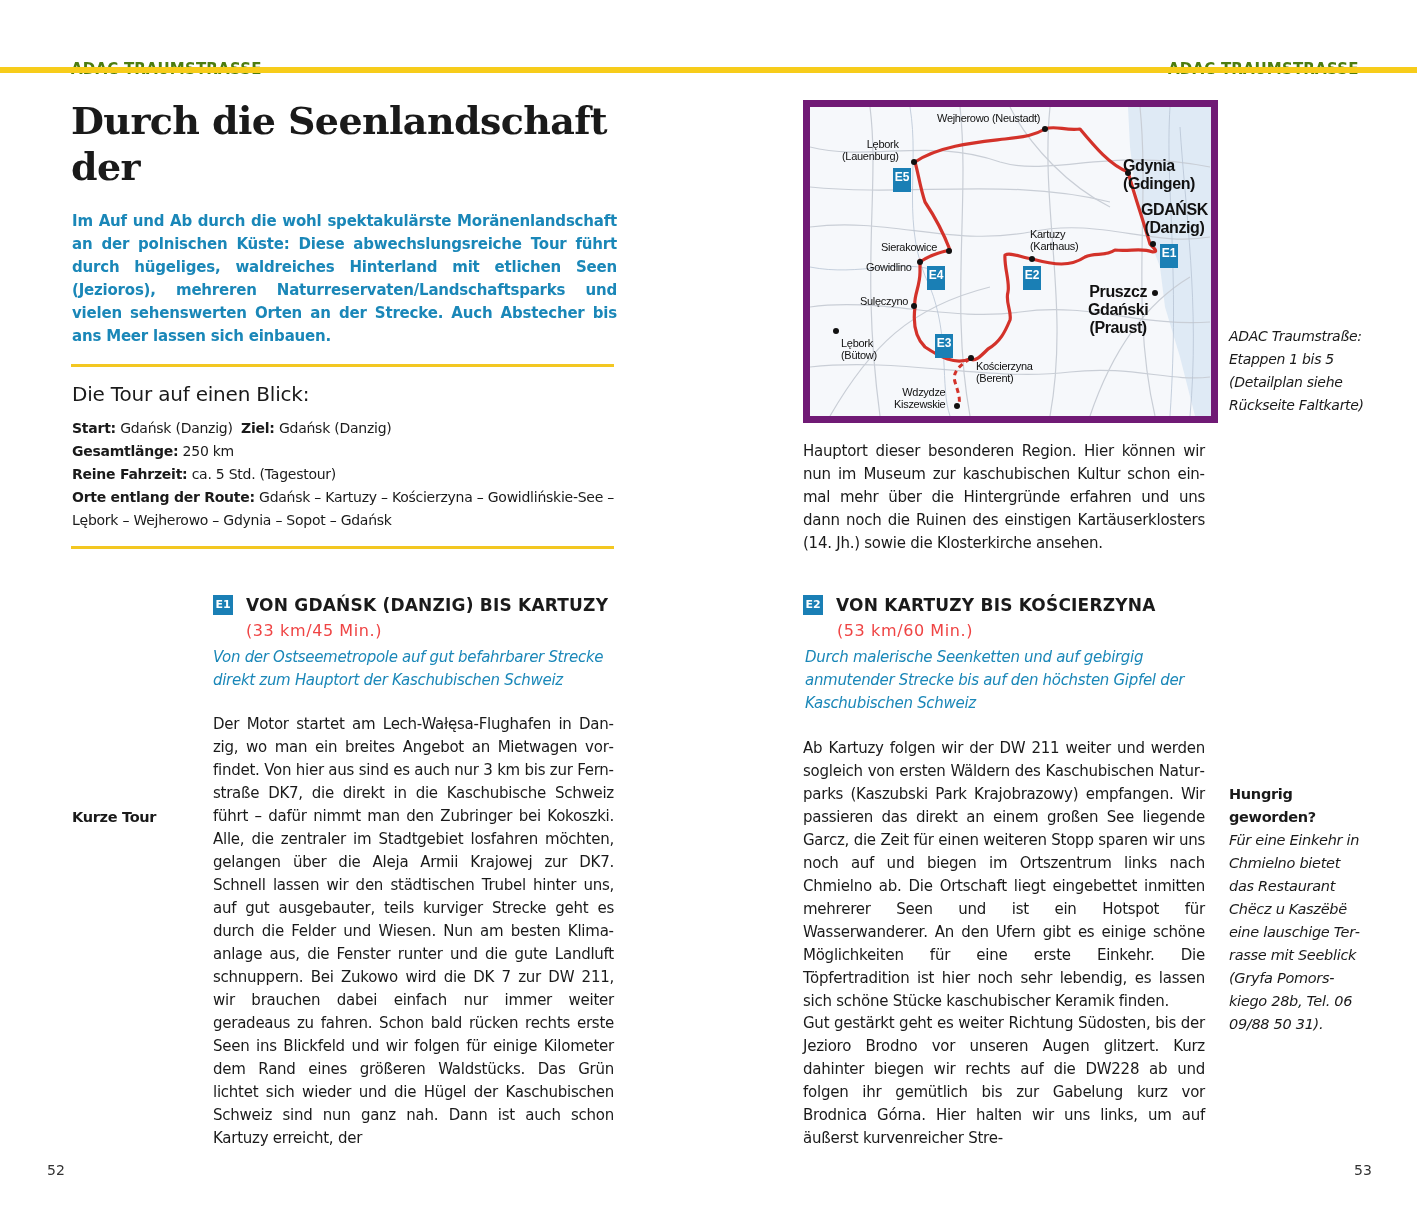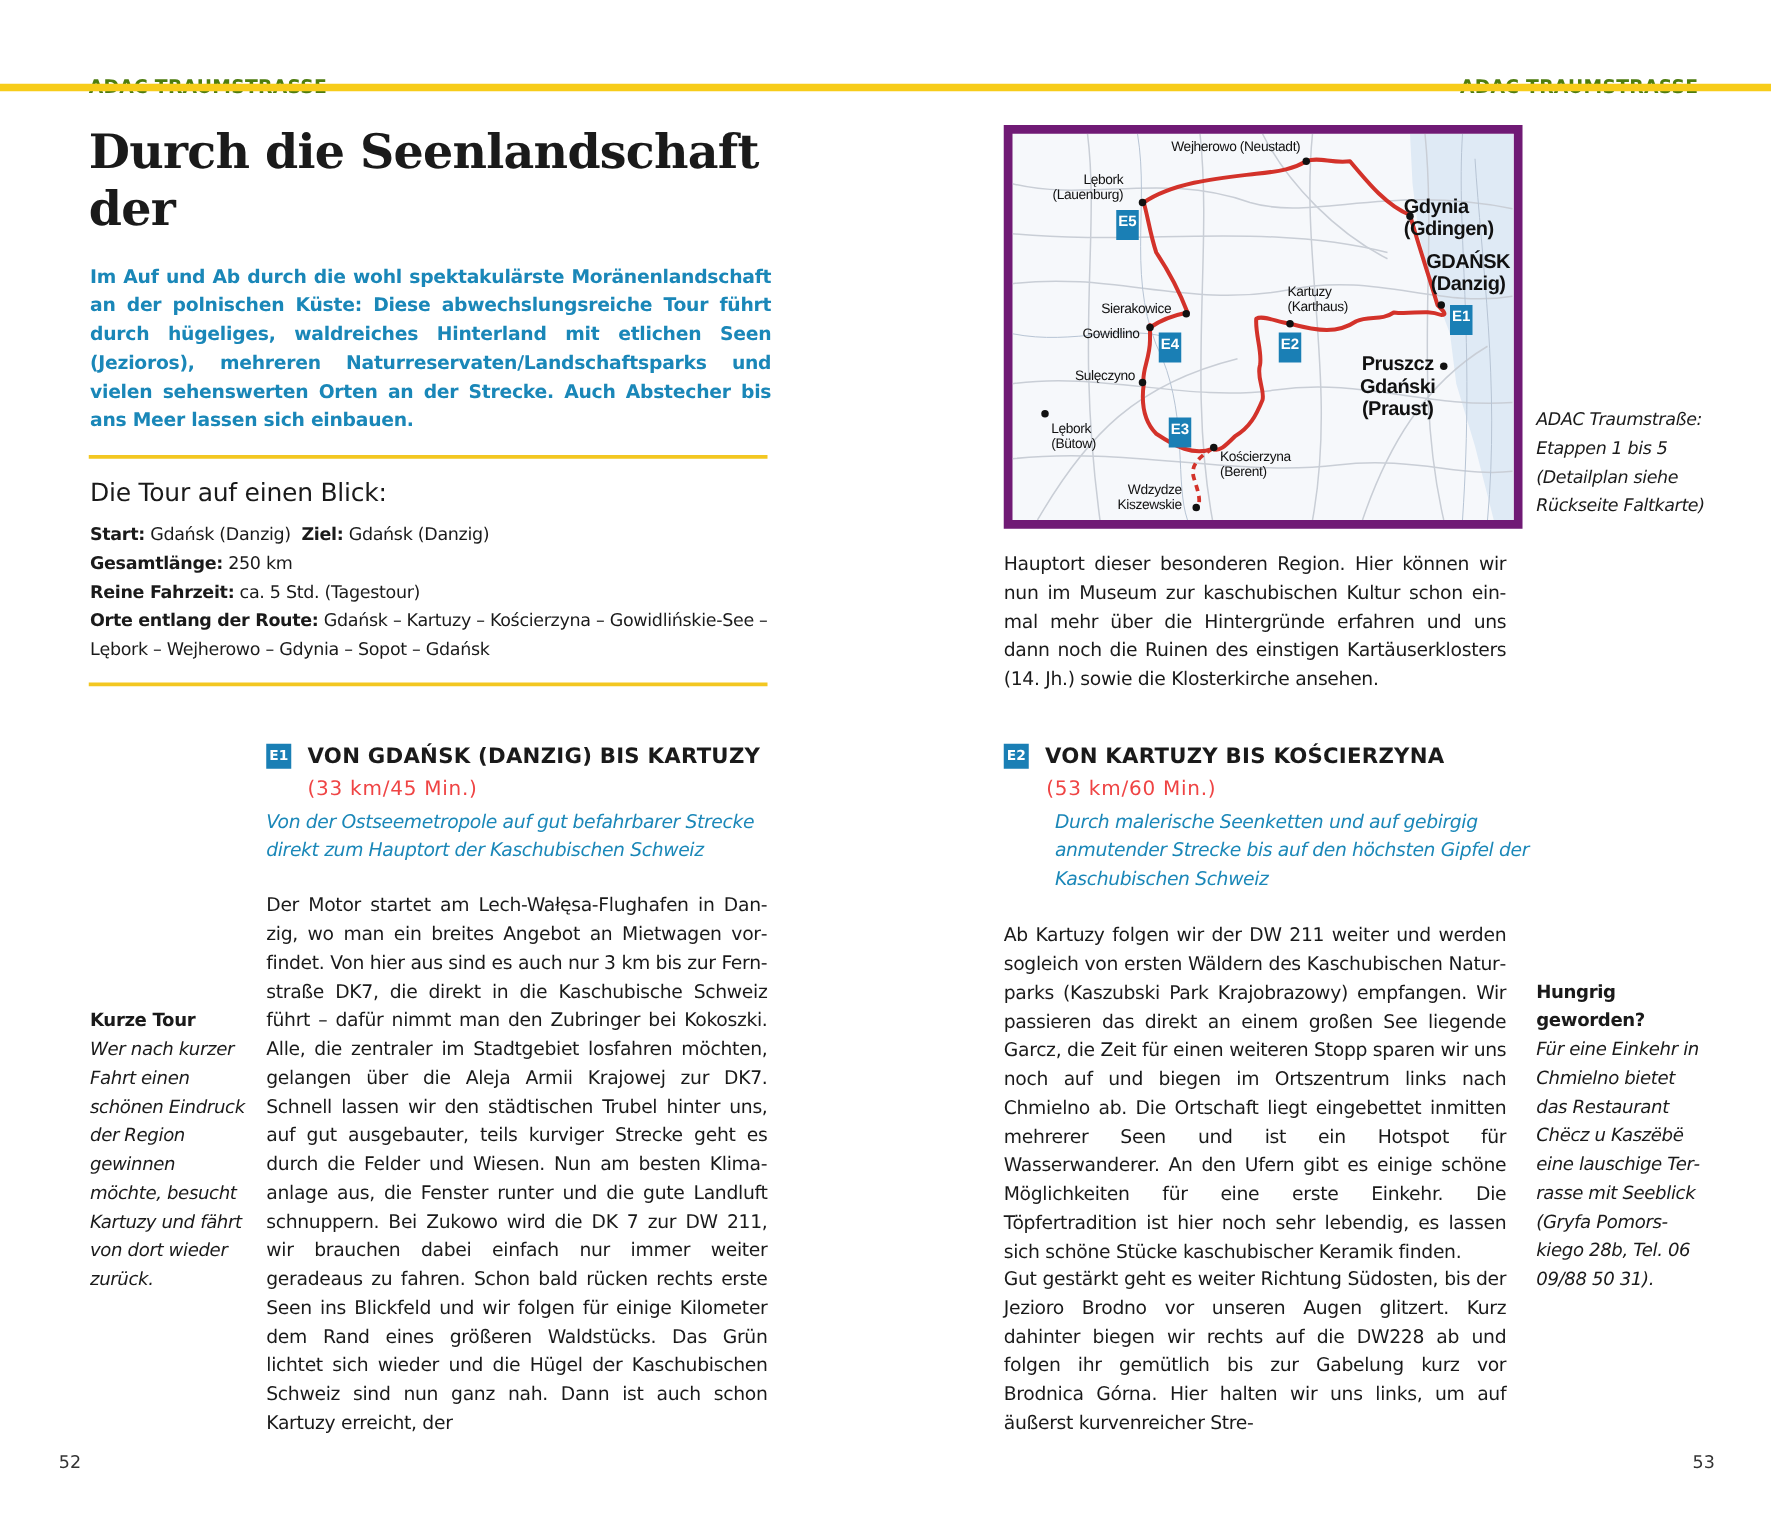--- a/index.html
+++ b/index.html
@@ -99,21 +99,20 @@
 <div class="stage-head" style="left:213px; top:595px;">
   <span class="badge">E1</span>
   <span class="stage-title">VON GDAŃSK (DANZIG) BIS KARTUZY</span>
 </div>
 <div class="stage-dist" style="left:246px; top:621px;">(33 km/45 Min.)</div>
 <div class="stage-intro" style="left:213px; top:646px; width:400px;">Von der Ostseemetropole auf gut befahrbarer Strecke direkt zum Hauptort der Kaschubischen Schweiz</div>
 <p class="body-text" style="margin:0; left:213px; top:713px; width:401px;">Der Motor startet am Lech-Wałęsa-Flughafen in Dan­zig, wo man ein breites Angebot an Mietwagen vor­findet. Von hier aus sind es auch nur 3 km bis zur Fern­straße DK7, die direkt in die Kaschubische Schweiz führt – dafür nimmt man den Zubringer bei Kokoszki. Alle, die zentraler im Stadtgebiet losfahren möchten, gelangen über die Aleja Armii Krajowej zur DK7. Schnell lassen wir den städtischen Trubel hinter uns, auf gut ausgebauter, teils kurviger Strecke geht es durch die Felder und Wiesen. Nun am besten Klima­anlage aus, die Fenster runter und die gute Landluft schnuppern. Bei Zukowo wird die DK 7 zur DW 211, wir brauchen dabei einfach nur immer weiter geradeaus zu fahren. Schon bald rücken rechts erste Seen ins Blick­feld und wir folgen für einige Kilometer dem Rand ei­nes größeren Waldstücks. Das Grün lichtet sich wieder und die Hügel der Kaschubischen Schweiz sind nun ganz nah. Dann ist auch schon Kartuzy erreicht, der</p>
 
 <div class="side-note" style="left:72px; top:806px; width:125px;">
   <span class="sn-title">Kurze Tour</span>
-  <span class="sn-body">Wer nach kurzer Fahrt einen schönen Eindruck der Re­gion gewinnen möchte, besucht Kartuzy und fährt von dort wieder zurück.</span>
 </div>
 
 <div class="page-num" style="left:47px;">52</div>
 
 <div class="map">
   <svg width="401" height="309" viewBox="0 0 401 309">
 
     <path d="M318,0 L401,0 L401,309 L385,309 L370,250 L355,200 L350,160 L335,120 L325,80 L320,40 Z" fill="#dfeaf5"></path>
 
     <g stroke="#c9ced6" stroke-width="1.2" fill="none">
@@ -203,21 +202,21 @@
 
 <div class="map-caption">ADAC Traumstraße: Etappen 1 bis 5 (Detailplan siehe Rückseite Faltkarte)</div>
 
 <p class="body-text" style="margin:0; left:803px; top:440px; width:402px;">Hauptort dieser besonderen Region. Hier können wir nun im Museum zur kaschubischen Kultur schon ein­mal mehr über die Hintergründe erfahren und uns dann noch die Ruinen des einstigen Kartäuserklosters (14. Jh.) sowie die Klosterkirche ansehen.</p>
 
 <div class="stage-head" style="left:803px; top:595px;">
   <span class="badge">E2</span>
   <span class="stage-title">VON KARTUZY BIS KOŚCIERZYNA</span>
 </div>
 <div class="stage-dist" style="left:837px; top:621px;">(53 km/60 Min.)</div>
-<div class="stage-intro" style="left:844px; top:646px; width:400px;">Durch malerische Seenketten und auf gebirgig anmutender Strecke bis auf den höchsten Gipfel der Kaschubischen Schweiz</div>
+<div class="stage-intro" style="left:805px; top:646px; width:400px;">Durch malerische Seenketten und auf gebirgig anmutender Strecke bis auf den höchsten Gipfel der Kaschubischen Schweiz</div>
 <p class="body-text" style="margin:0; left:803px; top:737px; width:402px;">Ab Kartuzy folgen wir der DW 211 weiter und werden sogleich von ersten Wäldern des Kaschubischen Natur­parks (Kaszubski Park Krajobrazowy) empfangen. Wir passieren das direkt an einem großen See liegende Garcz, die Zeit für einen weiteren Stopp sparen wir uns noch auf und biegen im Ortszentrum links nach Chmiel­no ab. Die Ortschaft liegt eingebettet inmitten mehre­rer Seen und ist ein Hotspot für Wasserwanderer. An den Ufern gibt es einige schöne Möglichkeiten für eine erste Einkehr. Die Töpfertradition ist hier noch sehr le­bendig, es lassen sich schöne Stücke kaschubischer Keramik finden.</p>
 <p class="body-text" style="margin:0; left:803px; top:1012px; width:402px;">Gut gestärkt geht es weiter Richtung Südosten, bis der Jezioro Brodno vor unseren Augen glitzert. Kurz dahinter biegen wir rechts auf die DW228 ab und folgen ihr ge­mütlich bis zur Gabelung kurz vor Brodnica Górna. Hier halten wir uns links, um auf äußerst kurvenreicher Stre-</p>
 
 <div class="side-note" style="left:1229px; top:783px; width:135px;">
   <span class="sn-title">Hungrig geworden?</span>
   <span class="sn-body">Für eine Einkehr in Chmielno bietet das Restaurant Chëcz u Kaszëbë eine lauschige Ter­rasse mit Seeblick (Gryfa Pomors­kiego 28b, Tel. 06 09/88 50 31).</span>
 </div>
 
 <div class="page-num" style="left:1354px;">53</div>
 

